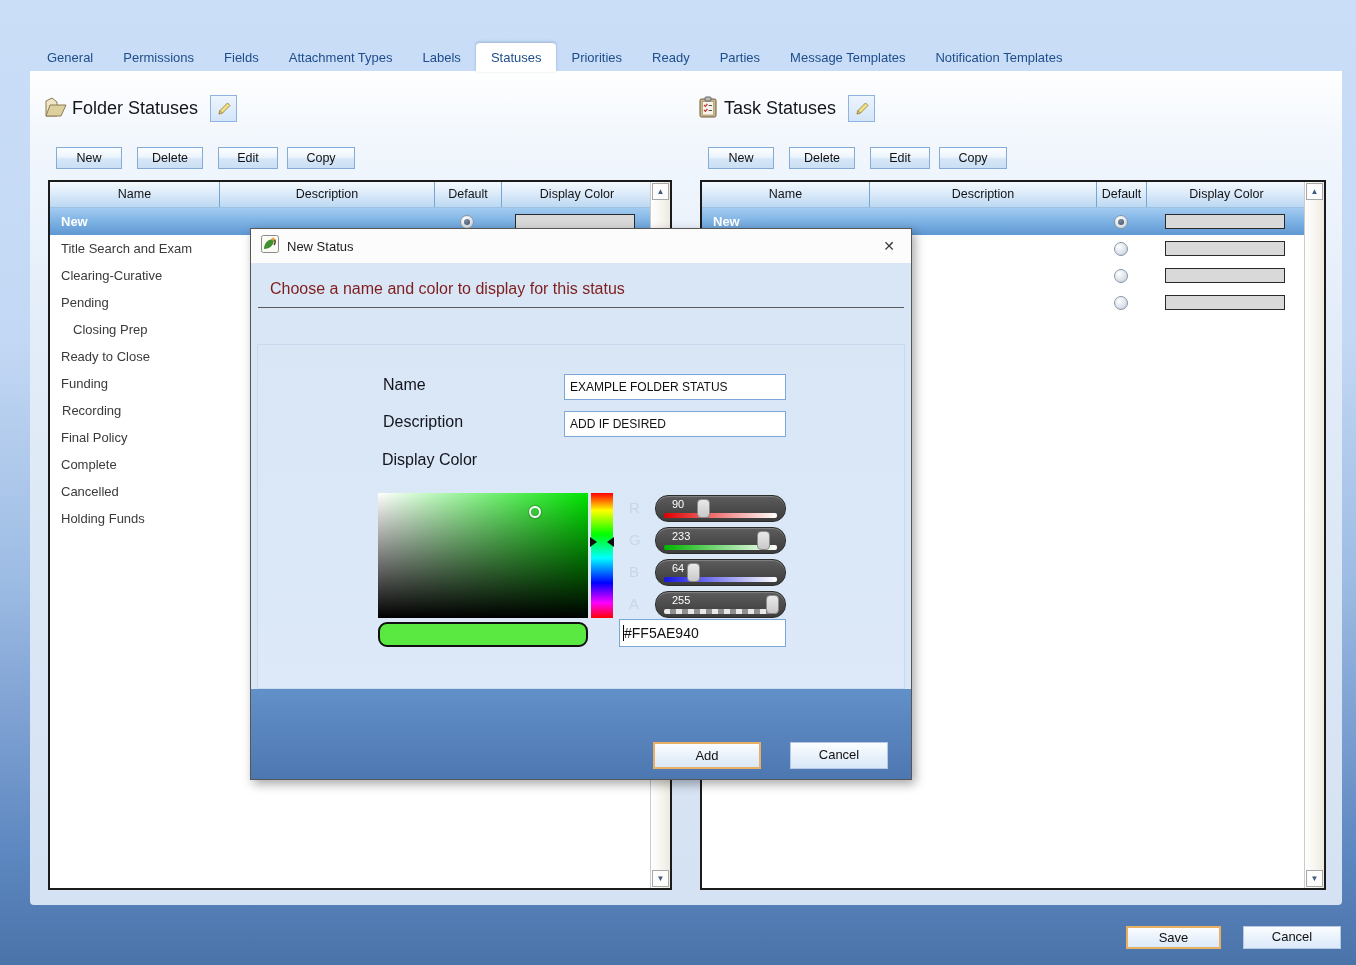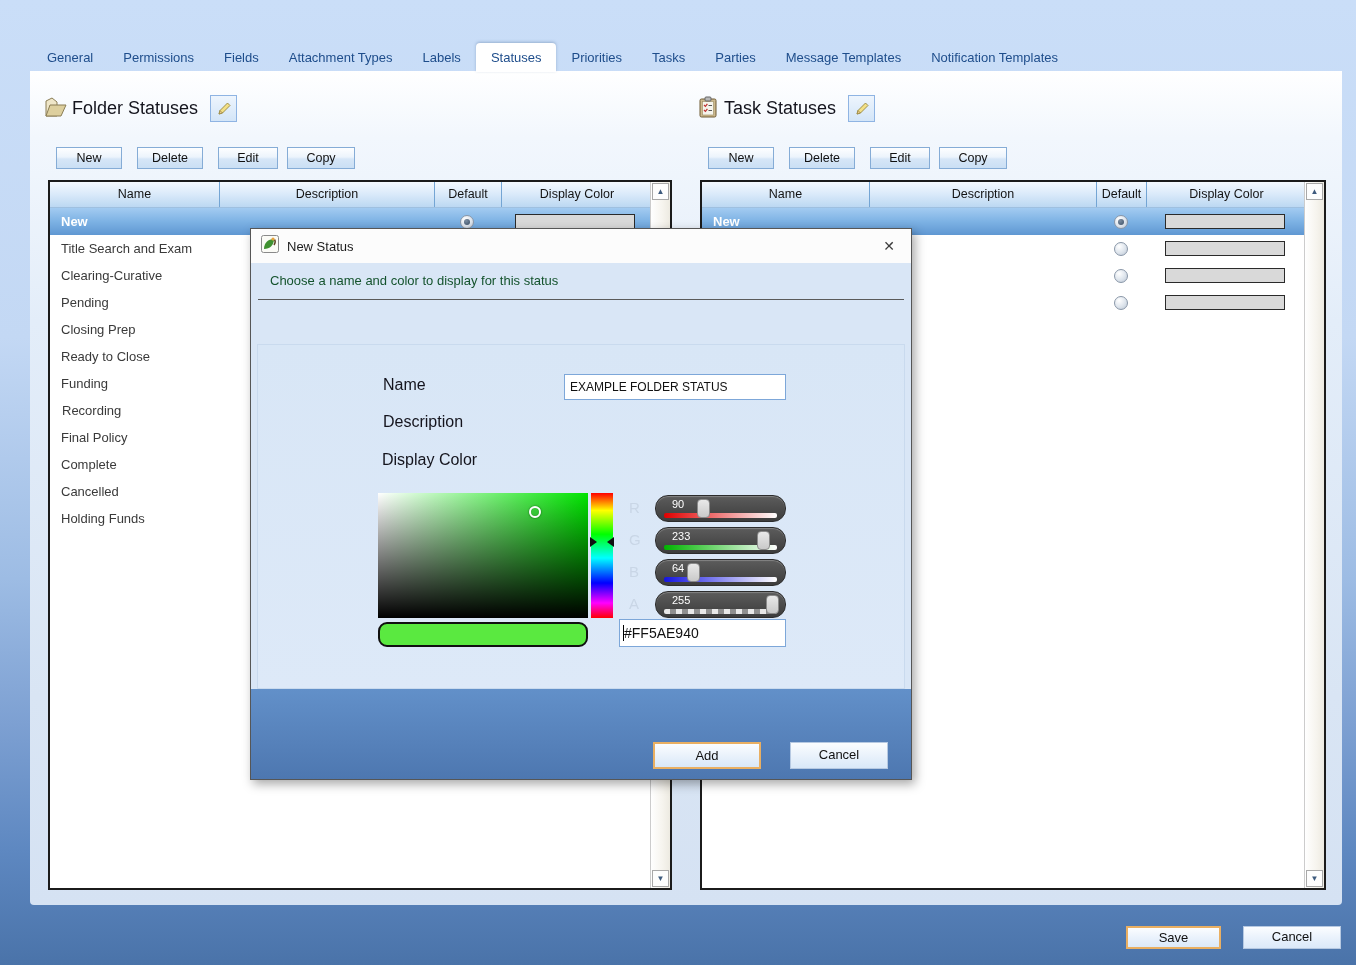--- a/index.html
+++ b/index.html
@@ -62,22 +62,22 @@
             border:1px solid #565656; background:#d9e6f6; box-shadow:3px 4px 10px rgba(0,0,0,.35); }
   .dlg-titlebar { height:34px; background:#fcfcfc; display:flex; align-items:center; padding:0 10px; }
   .dlg-title { font-size:13px; color:#1c1c1c; margin-left:8px;text-align:center; }
   .dlg-close { position:absolute; right:12px; top:7px; width:20px; height:20px; text-align:center; line-height:20px;
                font-size:14px; color:#3c3c3c; cursor:pointer; }
   .dlg-tabstrip { height:37px; background:linear-gradient(180deg,#d6e7f9 0%,#bcd5f0 55%,#a5c6ea 100%);
                   display:flex; align-items:stretch; border-bottom:1px solid #9ab6d6; }
   .dlg-tab { padding:0 22px; line-height:36px; font-size:14px; color:#1e4d8b; cursor:pointer; }
   .dlg-tab.active { background:linear-gradient(180deg,#ffffff,#f2f8fe); border:1px solid #b7cfe9; border-bottom:none;
                     border-radius:3px 3px 0 0; margin-left:2px; }
-  .dlg-instruction { height:37px; line-height:36px; font-size:13px; color:#14532d; padding-left:12px;
-                     margin:0 7px; border-bottom:1px solid #5a5a5a; }
+  .dlg-instruction { height:37px; line-height:36px; font-size:16px; color:#7f1d1d; padding-left:12px;
+                     margin:8px 7px; border-bottom:1px solid #5a5a5a; }
   .dlg-body { position:absolute; left:6px; right:6px; top:115px; bottom:90px;
               background:linear-gradient(180deg,#d8e6f6,#dde9f8); border:1px solid #c9daee; }
   .dlg-footer { position:absolute; left:0; right:0; bottom:0; height:90px;
                 background:linear-gradient(180deg,#6290c9 0%,#5681ba 60%,#4d77b0 100%); }
   .field-label { position:absolute; font-size:16px; color:#14141d; }
   .txt { position:absolute; height:26px; background:#fff; border:1px solid #7da7d9; font-size:12px; color:#111;
          padding:0 5px; line-height:24px; white-space:nowrap; overflow:hidden; }
   
   .sv-square { position:absolute; left:127px; top:264px; width:210px; height:125px; cursor:crosshair;
                background:linear-gradient(to top, #000, rgba(0,0,0,0)), linear-gradient(to right, #fff, #00e400); }
@@ -116,21 +116,21 @@
 <div id="page">
 
   <div class="tabbar" id="tabbar">
       <div class="tab">General</div>
       <div class="tab">Permissions</div>
       <div class="tab">Fields</div>
       <div class="tab">Attachment Types</div>
       <div class="tab">Labels</div>
       <div class="tab active">Statuses</div>
       <div class="tab">Priorities</div>
-      <div class="tab">Tasks</div>
+      <div class="tab">Ready</div>
       <div class="tab">Parties</div>
       <div class="tab">Message Templates</div>
       <div class="tab">Notification Templates</div>
     </div>
 
   <div class="card"></div>
 
   <div class="panel-title" style="left:44px; top:95px;align-items:center;">
     <span>
       <svg width="24" height="22" viewBox="0 0 24 22">
@@ -223,21 +223,21 @@
           <div class="td-name" style="width: 170px;">Pending</div>
           <div class="td-c" style="width: 215px;"></div>
           <div class="td-c" style="width: 67px;">
             <div class="radio"></div>
           </div>
           <div class="td-c" style="width: 150px;">
             <div class="colorbox"></div>
           </div>
         </div>
         <div class="trow">
-          <div class="td-name" style="width: 170px;">Closing Prep</div>
+          <div class="td-name" style="width: 170px; margin-left: 12px;">Closing Prep</div>
           <div class="td-c" style="width: 215px;"></div>
           <div class="td-c" style="width: 67px;">
             <div class="radio"></div>
           </div>
           <div class="td-c" style="width: 150px;">
             <div class="colorbox"></div>
           </div>
         </div>
         <div class="trow">
           <div class="td-name" style="width: 170px;">Ready to Close</div>
@@ -386,20 +386,21 @@
       </span>
       <span class="dlg-title">New Status</span>
       <span class="dlg-close">✕</span>
     </div>
     <div class="dlg-instruction">Choose a name and color to display for this status</div>
     <div class="dlg-body"></div>
 
     <span class="field-label" style="left:132px; top:147px;">Name</span>
     <div class="txt" style="left:313px; top:145px; width:222px;">EXAMPLE FOLDER STATUS</div>
     <span class="field-label" style="left:132px; top:184px;">Description</span>
+    <div class="txt" style="left:313px; top:182px; width:222px;">ADD IF DESIRED</div>
     <span class="field-label" style="left:131px; top:222px;">Display Color</span>
 
     <div class="sv-square">
       <div class="sv-cursor" id="sv-cursor" style="left: 72%; top: 10%;"></div>
     </div>
     <div class="hue-strip">
       <div class="hue-arrow-l" id="hue-arrow-l" style="top: 35%;"></div>
       <div class="hue-arrow-r" id="hue-arrow-r" style="top: 35%;"></div>
     </div>
     <div class="preview-swatch" id="preview-swatch" style="background: rgb(90, 233, 64);"></div>

